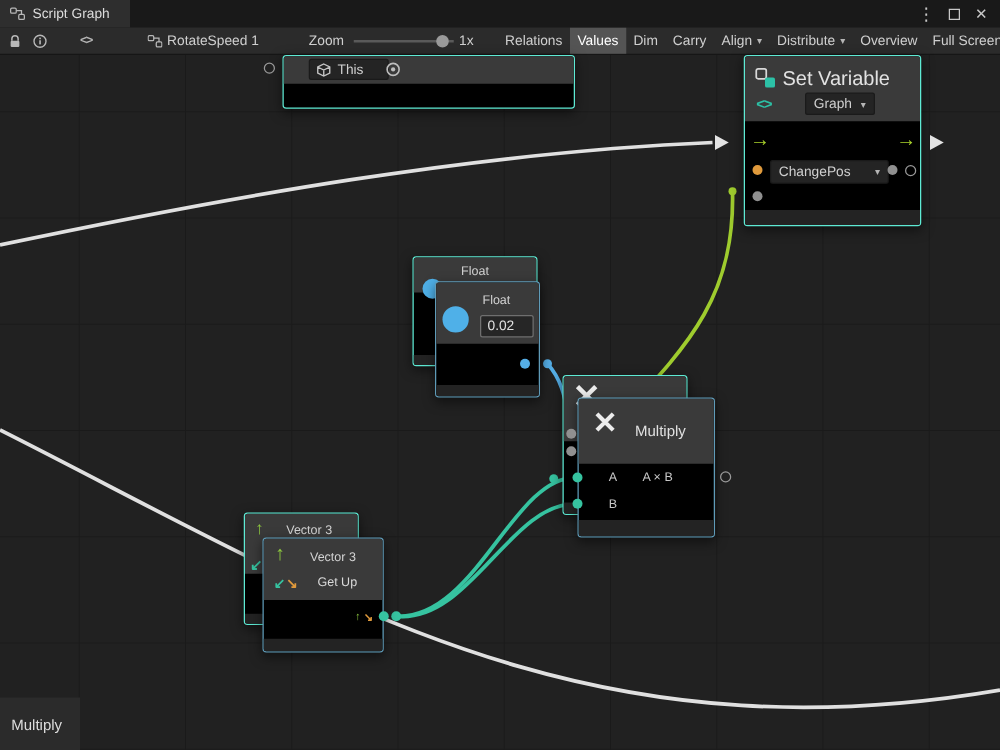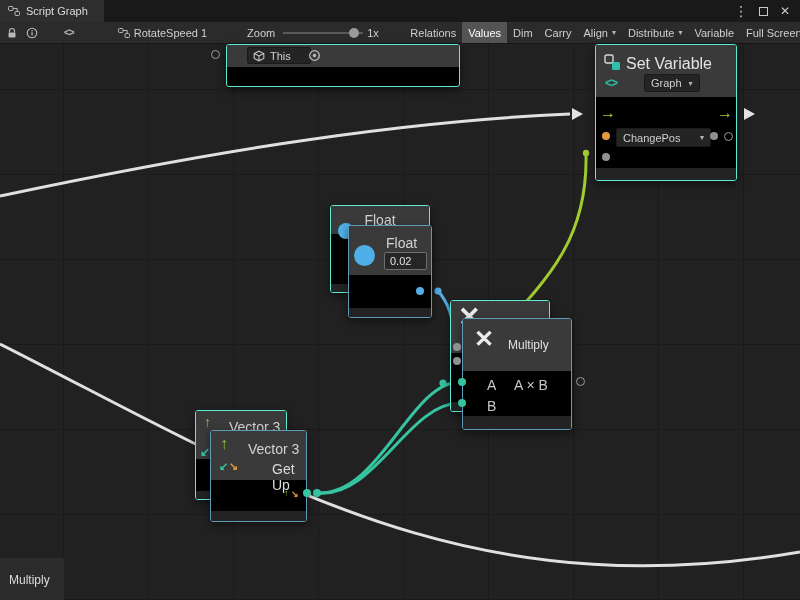--- a/index.html
+++ b/index.html
@@ -44,21 +44,21 @@
   .node.front { z-index:3; }
   .node.selected { border-color:#5f9bb8; }
   .hd { position:absolute; left:0; top:0; right:0; background:#3a3a3a;
         border-radius:2px 2px 0 0; }
   .ft { position:absolute; left:0; bottom:0; right:0; background:#232323;
         border-radius:0 0 2px 2px; }
   .node span { position:absolute; }
   .pill { position:absolute; background:#242424; border:1px solid #1a1a1a;
           border-radius:2px; color:#cfcfcf; display:flex; align-items:center; }
   .pill span { position:static; }
-  .ntitle { font-size:14px; color:#d2d2d2; }
+  .ntitle { font-size:10px; color:#d2d2d2; }
   .circleicon { position:absolute; border-radius:50%; background:#4fb0e8; }
   .xicon { font-weight:bold; color:#ececec; line-height:1; }
   .flowarrow { color:#a9d22b; font-weight:bold; font-size:16px; line-height:16px; }
 
   
   .port { position:absolute; z-index:5; width:8px; height:8px; border-radius:50%; }
   .p-teal   { background:#36c3a0; }
   .p-blue   { background:#55aee6; }
   .p-orange { background:#e09a3c; }
   .p-gray   { background:#909090; }
@@ -143,21 +143,21 @@
         </div>
       <div class="tbtn">
           <span>Align</span>
           <span class="caret">▾</span>
         </div>
       <div class="tbtn">
           <span>Distribute</span>
           <span class="caret">▾</span>
         </div>
       <div class="tbtn">
-          <span>Variable</span>
+          <span>Overview</span>
         </div>
       <div class="tbtn" style="max-width:60px;overflow:hidden">
           <span>Full Screen</span>
         </div>
     </div>
   </div>
 
   <div class="canvas"></div>
 
   <svg class="wires" width="800" height="556">
@@ -248,21 +248,21 @@
     <span style="left:4px;top:34px;color:#36c3a0;font-weight:bold;font-size:12px">↙</span>
     <div class="ft" style="height:8px"></div>
   </div>
 
   <div class="node front selected" style="left:210px;top:430px;width:97px;height:92px">
     <div class="hd" style="height:49px"></div>
     <span style="left:9px;top:4px;color:#8cc63f;font-weight:bold;font-size:16px">↑</span>
     <span class="ntitle" style="left:37px;top:10px">Vector 3</span>
     <span style="left:8px;top:29px;color:#36c3a0;font-weight:bold;font-size:11px">↙</span>
     <span style="left:18px;top:29px;color:#e09a3c;font-weight:bold;font-size:11px">↘</span>
-    <span class="ntitle" style="left:61px;top:30px;color:#dadada">Get Up</span>
+    <span class="ntitle" style="left:43px;top:30px;color:#dadada">Get Up</span>
     <span style="left:73px;top:57px;color:#8cc63f;font-weight:bold;font-size:9px">↑</span>
     <span style="left:80px;top:58px;color:#e09a3c;font-weight:bold;font-size:9px">↘</span>
     <div class="ft" style="height:10px"></div>
   </div>
 
   <div class="port p-ring" style="left:211px;top:50px"></div>
   <div class="tri" style="left:572px;top:108px"></div>
   <div class="tri" style="left:744px;top:108px"></div>
   <div class="port p-orange" style="left:602px;top:132px"></div>
   <div class="port p-gray" style="left:710px;top:132px"></div>

